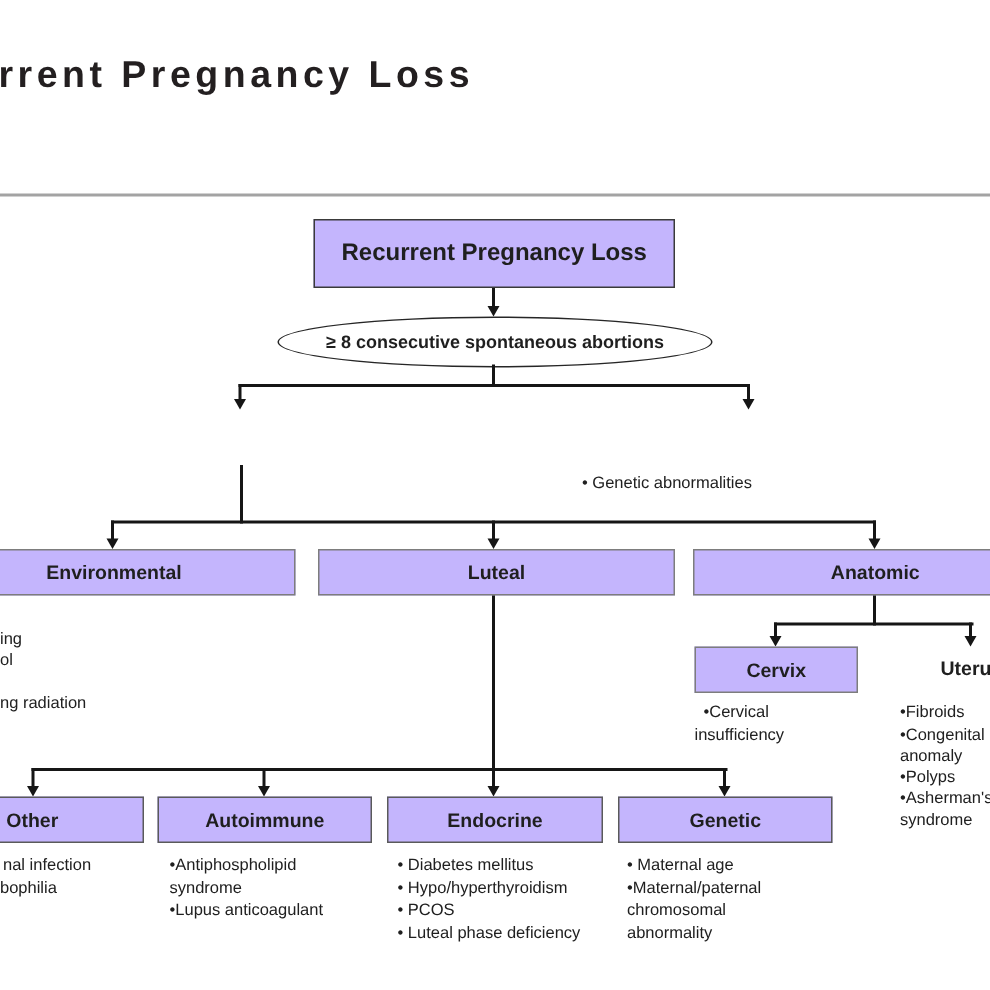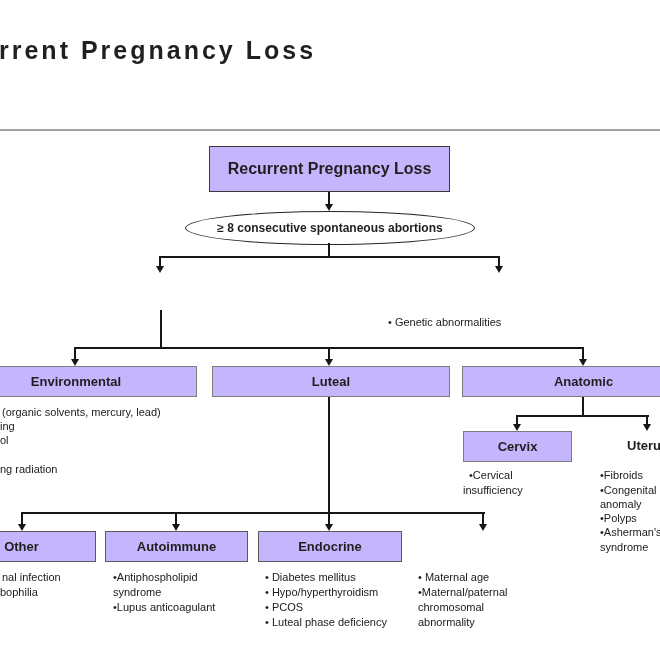--- a/index.html
+++ b/index.html
@@ -99,21 +99,20 @@
   <div class="box b-light" style="left:-45px;top:366px;width:242px;height:31px;">
     <span>Environmental</span>
   </div>
   <div class="box b-light" style="left:212px;top:366px;width:238px;height:31px;">
     <span>Luteal</span>
   </div>
   <div class="box b-light" style="left:462px;top:366px;width:243px;height:31px;">
     <span>Anatomic</span>
   </div>
 
-  <div class="txt" style="left:2px;top:406px;">(organic solvents, mercury, lead)</div>
   <div class="txt" style="left:0px;top:420px;">ing</div>
   <div class="txt" style="left:0px;top:434px;">ol</div>
   <div class="txt" style="left:0px;top:463px;">ng radiation</div>
 
   <div class="vline" style="left:328px;top:397px;height:117px;"></div>
   <div class="hline" style="left:21px;top:512px;width:464px;"></div>
   <div class="vline" style="left:21px;top:512px;height:13px;"></div>
   <div class="arrow" style="left:17.5px;top:524px;"></div>
   <div class="vline" style="left:175px;top:512px;height:13px;"></div>
   <div class="arrow" style="left:171.5px;top:524px;"></div>
@@ -146,20 +145,23 @@
 
   <div class="box b-mid" style="left:-53px;top:531px;width:149px;height:31px;">
     <span>Other</span>
   </div>
   <div class="box b-mid" style="left:105px;top:531px;width:143px;height:31px;">
     <span>Autoimmune</span>
   </div>
   <div class="box b-mid" style="left:258px;top:531px;width:144px;height:31px;">
     <span>Endocrine</span>
   </div>
+  <div class="box b-mid" style="left:412px;top:531px;width:143px;height:31px;">
+    <span>Genetic</span>
+  </div>
 
   <div class="txt" style="left:2px;top:571px;">nal infection</div>
   <div class="txt" style="left:0px;top:586px;">bophilia</div>
 
   <div class="txt" style="left:113px;top:571px;">•Antiphospholipid</div>
   <div class="txt" style="left:113px;top:586px;">syndrome</div>
   <div class="txt" style="left:113px;top:601px;">•Lupus anticoagulant</div>
 
   <div class="txt" style="left:265px;top:571px;">• Diabetes mellitus</div>
   <div class="txt" style="left:265px;top:586px;">• Hypo/hyperthyroidism</div>

